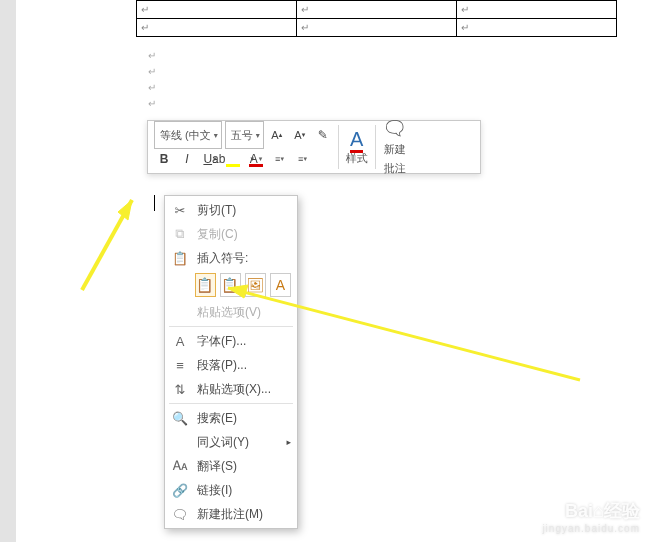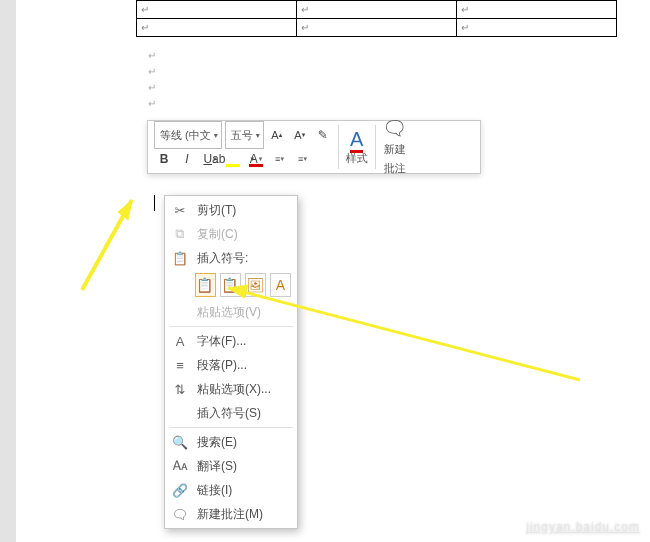--- a/index.html
+++ b/index.html
@@ -144,23 +144,22 @@
 
   
   .watermark {
     position:absolute; right:10px; bottom:8px;
     text-align:right; color:rgba(255,255,255,.9);
     text-shadow:0 0 3px rgba(0,0,0,.2);
     font-size:18px; font-weight: bold;
     font-family: Arial, sans-serif;
   }
   .watermark .sub {
-    font-size:12px; font-weight:normal; color:rgba(230,230,230,.9);
+    font-size:10px; font-weight:normal; color:rgba(230,230,230,.9);
     letter-spacing:1px;
-    text-decoration:underline;
   }
 </style>
 </head>
 <body>
 
 <div class="page">
 
   <table class="tbl">
     <tbody>
         <tr>
@@ -258,28 +257,29 @@
       <span>字体(F)...</span>
     </div>
     <div class="row">
       <span class="icon">≡</span>
       <span>段落(P)...</span>
     </div>
     <div class="row">
       <span class="icon">⇅</span>
       <span>粘贴选项(X)...</span>
     </div>
-    <div class="row">
-      <span class="icon"></span>
-      <span>插入符号(S)</span>
-    </div>
     <hr>
     <div class="row">
       <span class="icon">🔍</span>
       <span>搜索(E)</span>
+    </div>
+    <div class="row">
+      <span class="icon"></span>
+      <span>同义词(Y)</span>
+      <span class="submenu-caret">▸</span>
     </div>
     <div class="row">
       <span class="icon">🗛</span>
       <span>翻译(S)</span>
     </div>
     <div class="row">
       <span class="icon">🔗</span>
       <span>链接(I)</span>
     </div>
     <div class="row">
@@ -292,14 +292,15 @@
 <svg class="arrow" style="left:0;top:0" width="650" height="542">
   <line x1="82" y1="290" x2="132" y2="200" stroke-width="4"></line>
   <polygon points="132,200 118,212 128,220"></polygon>
 </svg>
 <svg class="arrow" style="left:0;top:0" width="650" height="542">
   <line x1="580" y1="380" x2="228" y2="288" stroke-width="3"></line>
   <polygon points="228,288 248,285 244,298"></polygon>
 </svg>
 
 <div class="watermark">
+  <div>Bai⌂经验</div>
   <div class="sub">jingyan.baidu.com</div>
 </div>
 
 </body></html>

